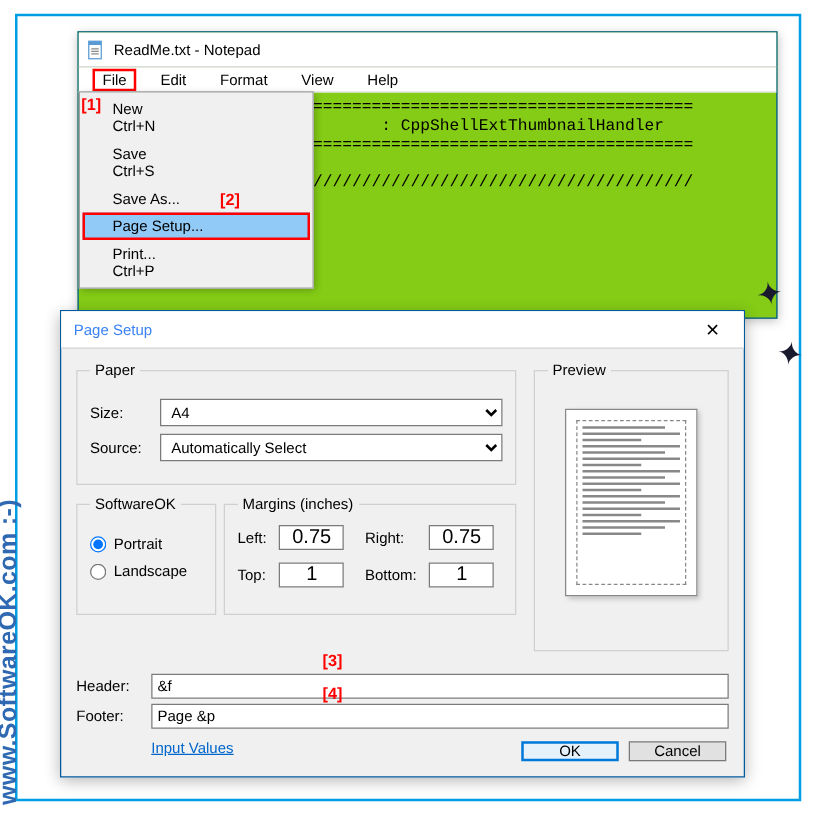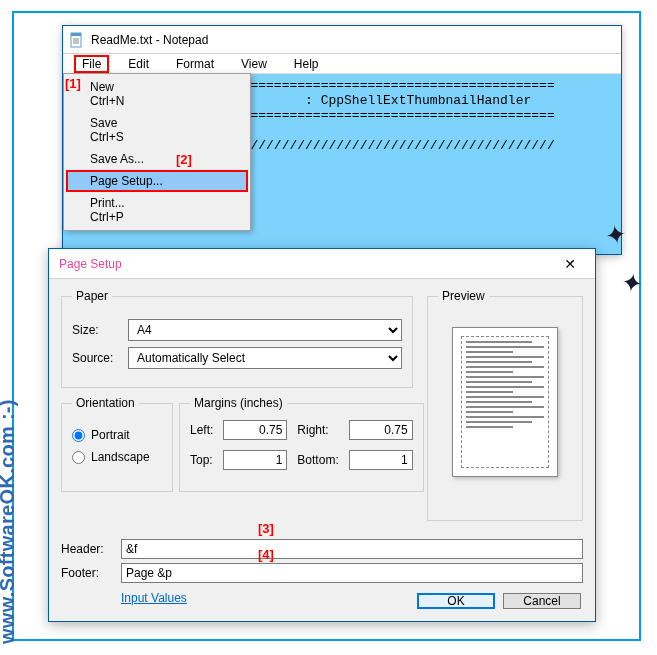--- a/index.html
+++ b/index.html
@@ -2,21 +2,21 @@
 <html><head>
 <meta charset="utf-8">
 <style>
   * { box-sizing: border-box; margin: 0; padding: 0; }
   body { font-family: "Segoe UI", Tahoma, Arial, sans-serif; font-size: 12px; background: #fff; position: relative; width: 657px; height: 655px; overflow: hidden; }
 
   .outer-border { position: absolute; left: 12px; top: 11px; width: 629px; height: 630px; border: 2px solid #009fe3; }
   .watermark { position: absolute; left: -4px; top: 644px; transform: rotate(-90deg); transform-origin: left top; font-size: 20px; font-weight: bold; color: #2e69b2; letter-spacing: 0.3px; }
 
   
-  .notepad { position: absolute; left: 62px; top: 25px; width: 560px; height: 230px; background: #7dd3fc; border: 1px solid #005a9e; box-shadow: 0 2px 8px rgba(0,0,0,0.25); }
+  .notepad { position: absolute; left: 62px; top: 25px; width: 560px; height: 230px; background: #84cc16; border: 1px solid #005a9e; box-shadow: 0 2px 8px rgba(0,0,0,0.25); }
   .notepad-titlebar { height: 28px; display: flex; align-items: center; background: #fff; border-bottom: 1px solid #d0d0d0; padding: 0 6px; }
   .notepad-icon { width: 16px; height: 16px; margin-right: 6px; display: inline-flex; align-items: center; justify-content: center; }
   .notepad-title { font-size: 12px; color: #000; }
   .menubar { height: 20px; display: flex; align-items: center; background: #fff; padding: 0 0; border-bottom: 1px solid #e0e0e0; }
   .menubar .menu-item { padding: 2px 8px; font-size: 12px; color: #000; cursor: default; margin-left: 11px; }
   .menubar .menu-item.highlight { border: 2px solid #ff0000; padding: 0 6px; }
   .notepad-content { padding: 4px 8px; font-family: Consolas, "Courier New", monospace; font-size: 13px; white-space: pre; color: #000; }
 
   
   .file-menu { position: absolute; left: 63px; top: 73px; width: 188px; background: #f0f0f0; border: 1px solid #a0a0a0; box-shadow: 2px 2px 6px rgba(0,0,0,0.25); padding: 2px; z-index: 5; }
@@ -32,36 +32,36 @@
   .ann4 { left: 258px; top: 547px; }
 
   
   .figure { position: absolute; font-size: 26px; color: #1a1a2e; z-index: 3; }
   .fig1 { right: 30px; top: 220px; transform: rotate(-10deg); }
   .fig2 { right: 14px; top: 268px; transform: rotate(10deg); }
 
   
   .dialog { position: absolute; left: 48px; top: 248px; width: 548px; height: 374px; background: #f0f0f0; border: 1px solid #005a9e; box-shadow: 0 3px 12px rgba(0,0,0,0.3); z-index: 10; }
   .dlg-titlebar { height: 30px; display: flex; align-items: center; justify-content: space-between; background: #fff; padding: 0 4px 0 10px; border-bottom: 1px solid #d0d0d0; }
-  .dlg-title { font-size: 12px; color: #ec4899; }
+  .dlg-title { font-size: 12px; color: #3b82f6; }
   .close-btn { width: 42px; height: 28px; display: flex; align-items: center; justify-content: center; font-size: 14px; color: #000; }
   .dlg-body { padding: 10px 12px; }
 
   fieldset { border: 1px solid #d0d0d0; padding: 10px 10px 12px 10px; margin-bottom: 8px; }
   legend { font-size: 12px; color: #000; padding: 0 4px; }
 
   .paper-fieldset { width: 352px; float: left; }
   .preview-fieldset { width: 156px; float: right; height: 232px; }
   .orient-fieldset { width: 112px; float: left; clear: left; height: 96px; }
   .margins-fieldset { width: 234px; float: left; margin-left: 6px; height: 96px; }
 
   .row { display: flex; align-items: center; margin: 6px 0; }
   .row label.lbl { width: 56px; font-size: 12px; }
   select.combo { flex: 1; height: 22px; font-size: 12px; background: #fff; border: 1px solid #7a7a7a; padding: 0 4px; }
-  input.num { width: 64px; height: 20px; border: 1px solid #7a7a7a; font-size: 12px; padding: 0 4px; text-align: right; }
+  input.num { width: 52px; height: 20px; border: 1px solid #7a7a7a; font-size: 16px; padding: 0 4px; text-align: center; }
   input.txt { flex: 1; height: 20px; border: 1px solid #7a7a7a; font-size: 12px; padding: 0 4px; }
 
   .radio-row { display: flex; align-items: center; margin: 8px 0; }
   .radio-row input { margin-right: 6px; }
 
   .margins-grid { display: grid; grid-template-columns: auto 1fr auto 1fr; grid-gap: 10px 10px; align-items: center; }
   .margins-grid .ml { font-size: 12px; }
 
   .preview-page { width: 106px; height: 150px; background: #fff; border: 1px solid #888; margin: 14px auto 0 auto; box-shadow: 2px 2px 4px rgba(0,0,0,0.2); padding: 8px; }
   .preview-inner { width: 100%; height: 100%; border: 1px dashed #888; padding: 4px; overflow: hidden; }
@@ -189,21 +189,21 @@
             <div class="preview-line"></div>
             <div class="preview-line short"></div>
           <div class="preview-line"></div>
             <div class="preview-line med"></div>
             <div class="preview-line short"></div>
         </div>
       </div>
     </fieldset>
 
     <fieldset class="orient-fieldset">
-      <legend>Orientation</legend>
+      <legend>SoftwareOK</legend>
       <div class="radio-row">
         <input type="radio" name="o" checked="" style="">
         <span>Portrait</span>
       </div>
       <div class="radio-row">
         <input type="radio" name="o" style="">
         <span>Landscape</span>
       </div>
     </fieldset>
 

